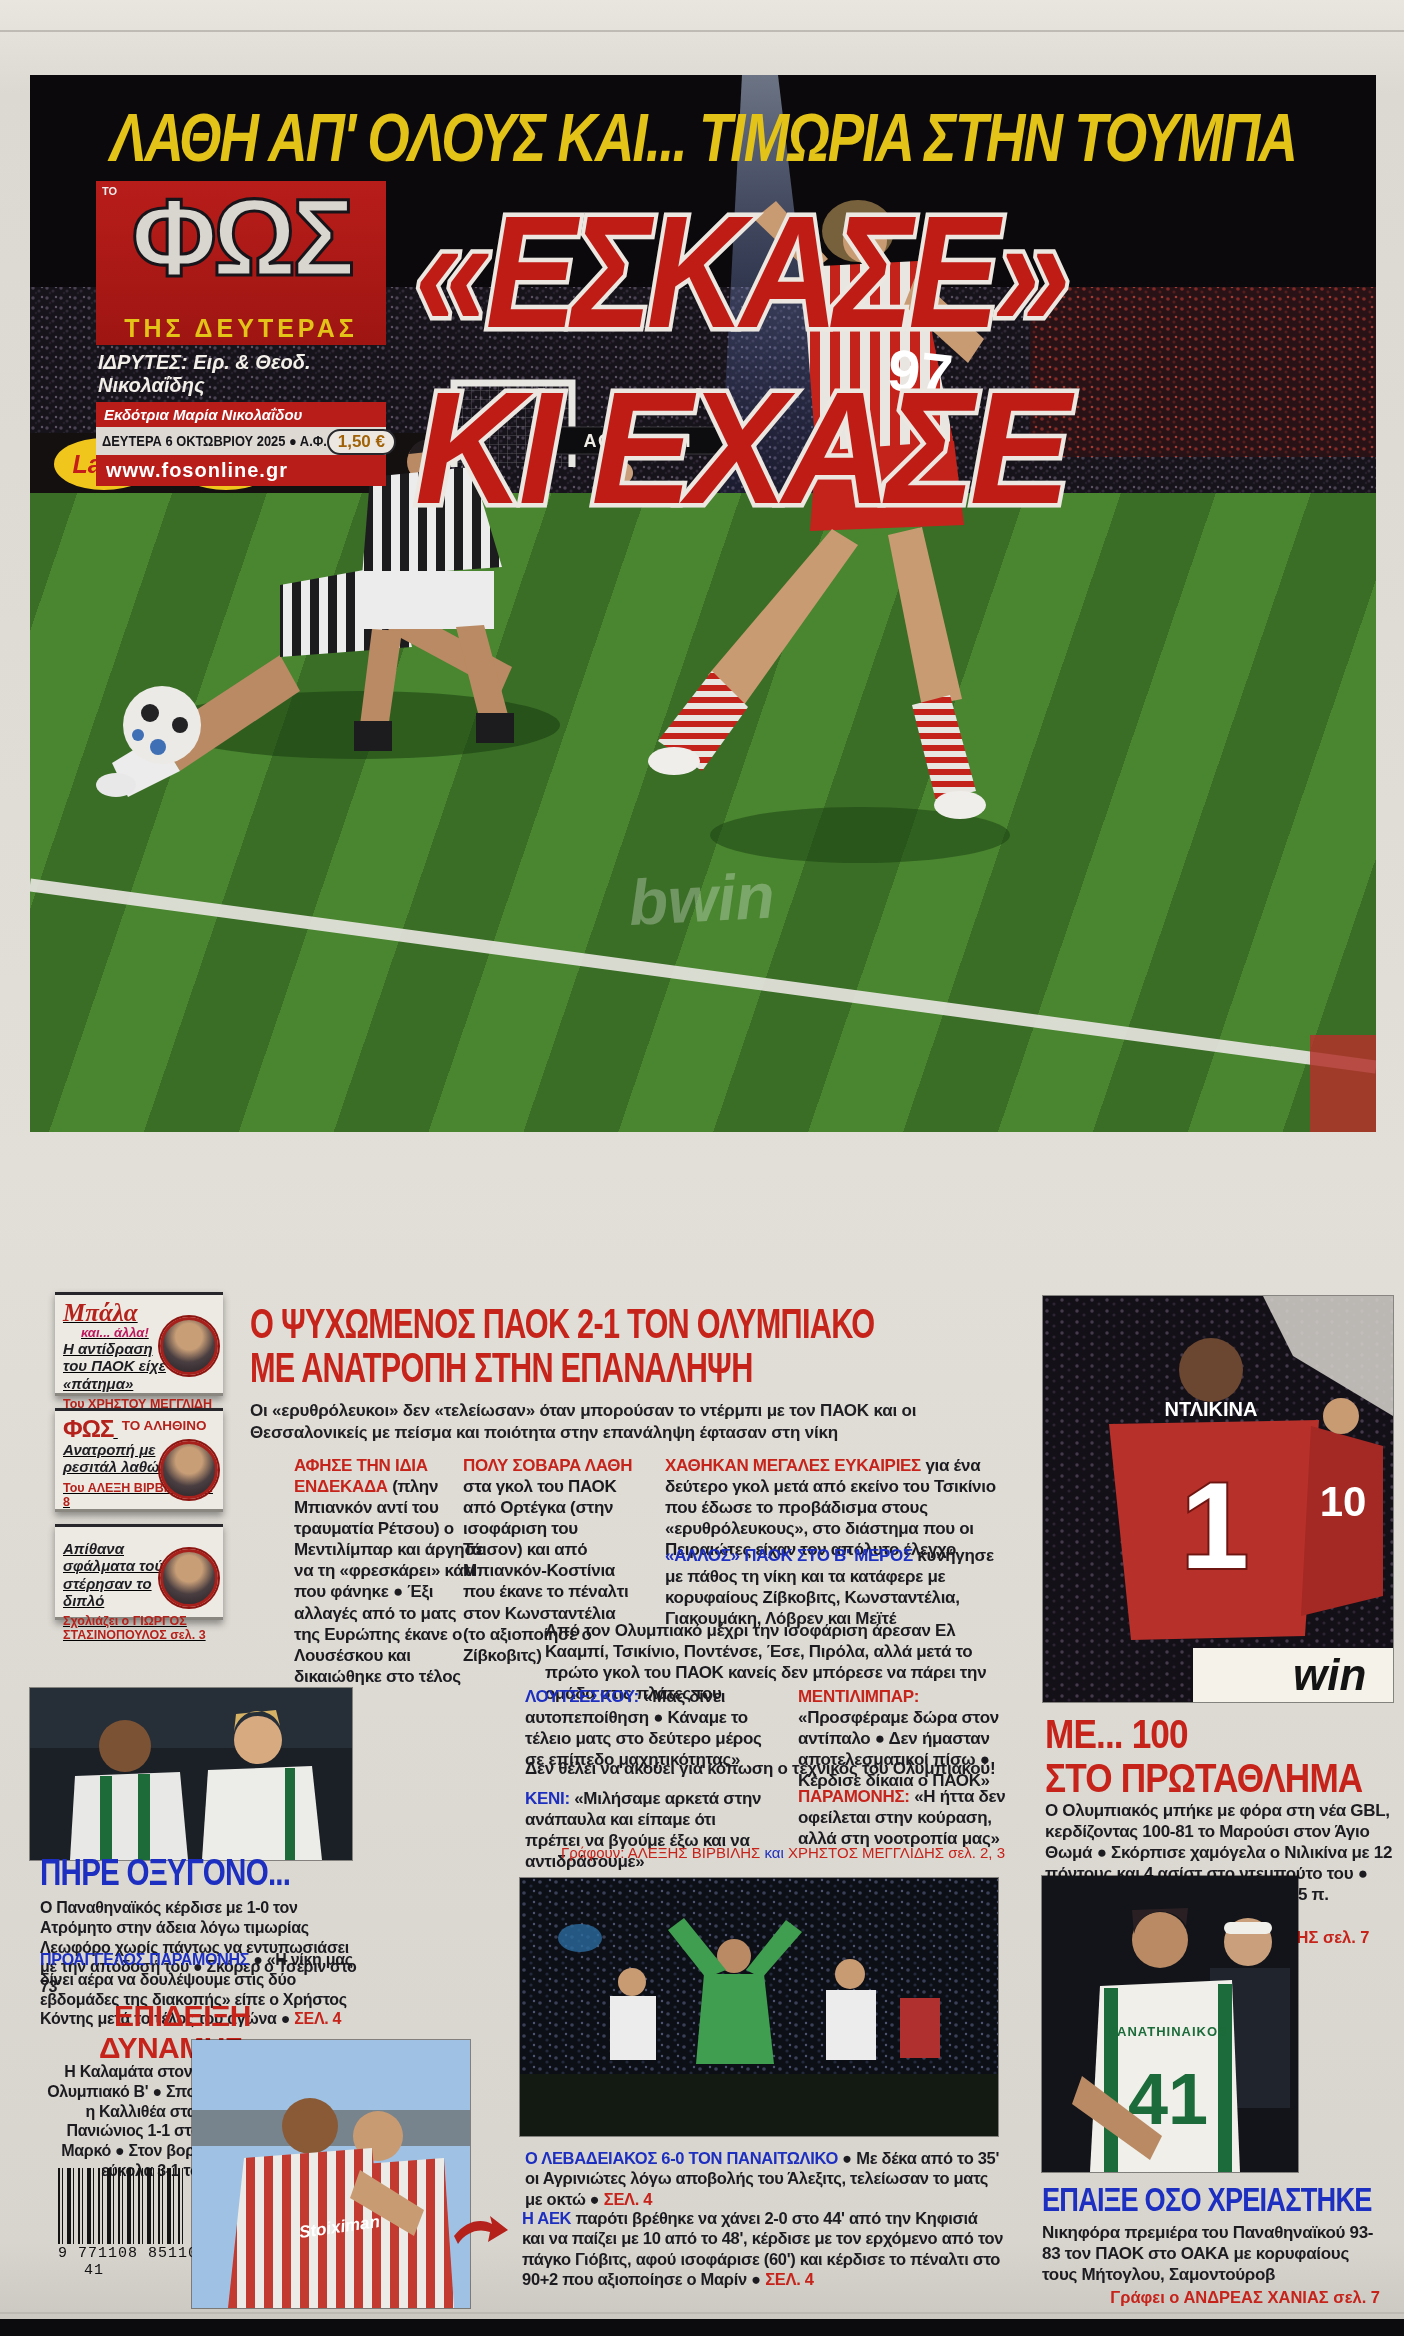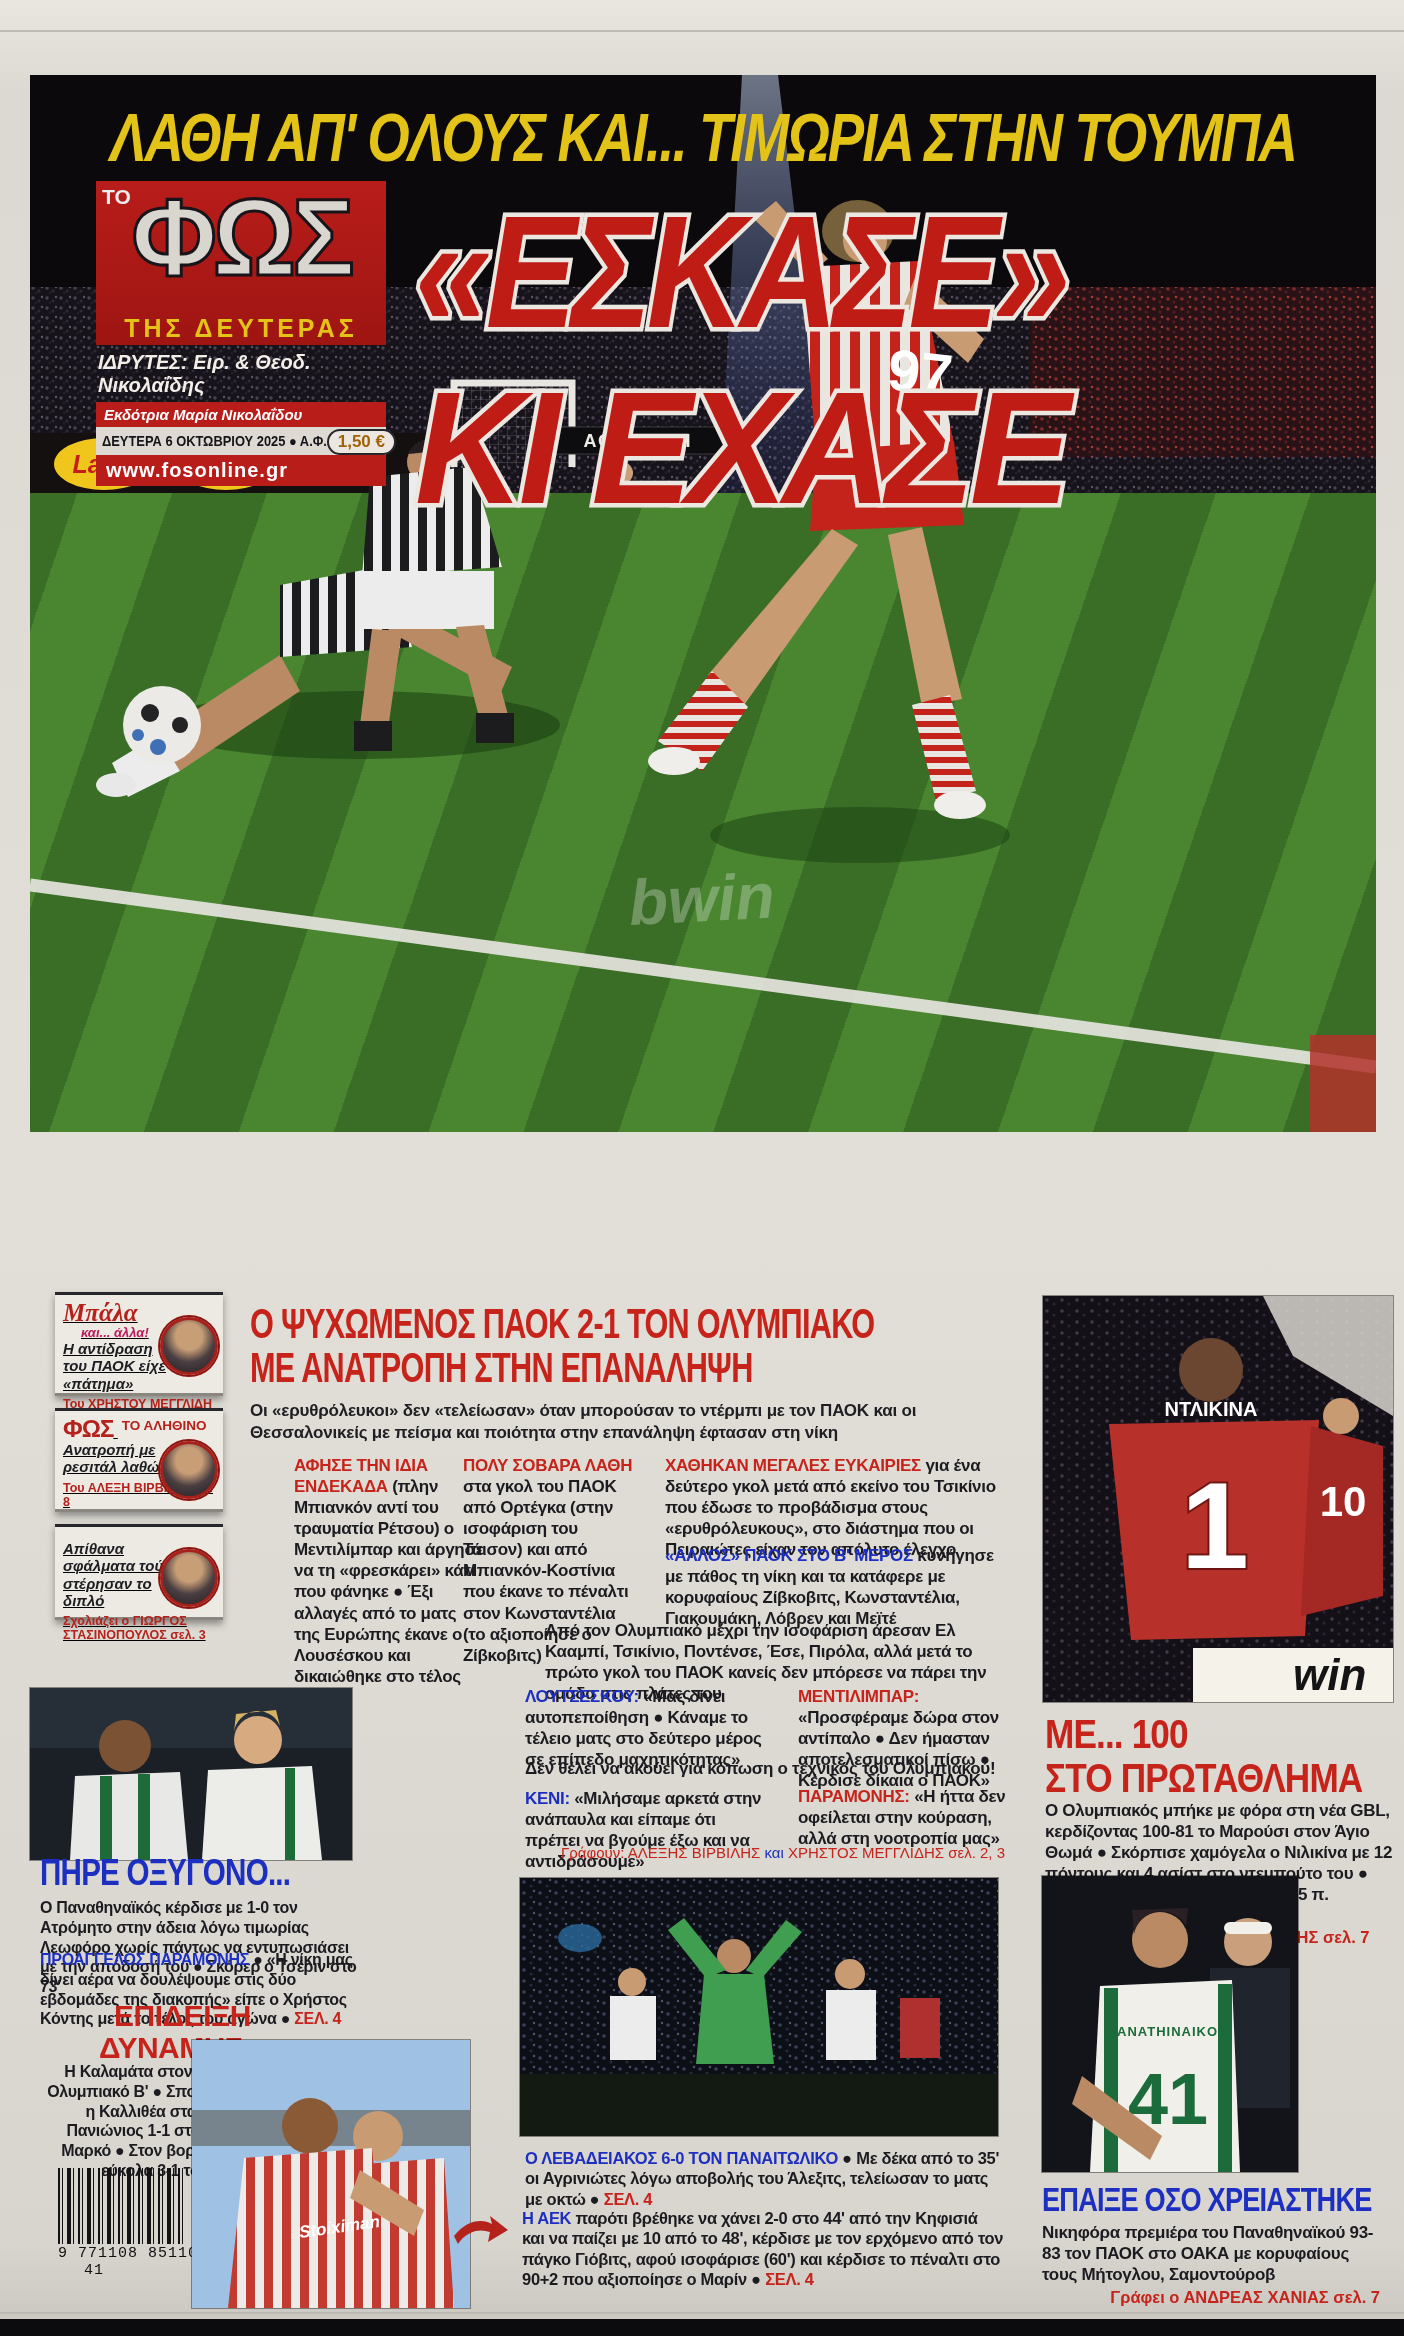--- a/index.html
+++ b/index.html
@@ -9,21 +9,21 @@
   .abs{position:absolute;}
   
   #poster{position:absolute;left:30px;top:75px;width:1346px;height:1057px;background:#0b090c;}
   #poster svg{position:absolute;left:0;top:0;}
   #top-headline{position:absolute;left:0;top:22px;width:1346px;text-align:center;
     font-size:58px;font-weight:bold;font-style:italic;color:#e3c318;letter-spacing:-2px;
     transform:scale(.94,1.18);transform-origin:center top;white-space:nowrap;}
   
   #masthead{position:absolute;left:66px;top:106px;width:290px;}
   .mh-red{background:linear-gradient(180deg,#b81d1a,#9e1512);position:relative;height:164px;}
-  .mh-to{position:absolute;left:6px;top:4px;color:#eee;font-size:21px;font-weight:bold;}
+  .mh-to{position:absolute;left:6px;top:4px;color:#eee;font-size:11px;font-weight:bold;}
   .mh-logo{position:absolute;left:0;top:2px;width:100%;text-align:center;font-size:104px;line-height:1;
     font-weight:bold;color:#d9d5cf;-webkit-text-stroke:3px #17141a;letter-spacing:-4px;transform:scaleY(1.05);transform-origin:top;}
   .mh-sub{position:absolute;bottom:2px;width:100%;text-align:center;color:#e3c318;font-weight:bold;
     font-size:25px;letter-spacing:4px;}
   .mh-founders{color:#f2efe9;font-weight:bold;font-style:italic;font-size:20px;padding:6px 2px 5px;letter-spacing:0;}
   .mh-pub{background:#b81d1a;color:#fff;font-weight:bold;font-style:italic;font-size:15px;padding:4px 8px;}
   .mh-date{background:#ded9d2;color:#15151a;font-weight:bold;font-size:14px;padding:6px 6px;position:relative;}
   .mh-date .dtxt{display:inline-block;transform:scaleX(.92);transform-origin:left;white-space:nowrap;}
   .mh-price{position:absolute;right:-10px;top:2px;border:2px solid #26262b;border-radius:14px;
     background:#ece8e1;padding:1px 9px;font-size:17px;font-weight:bold;color:#a16207;}

